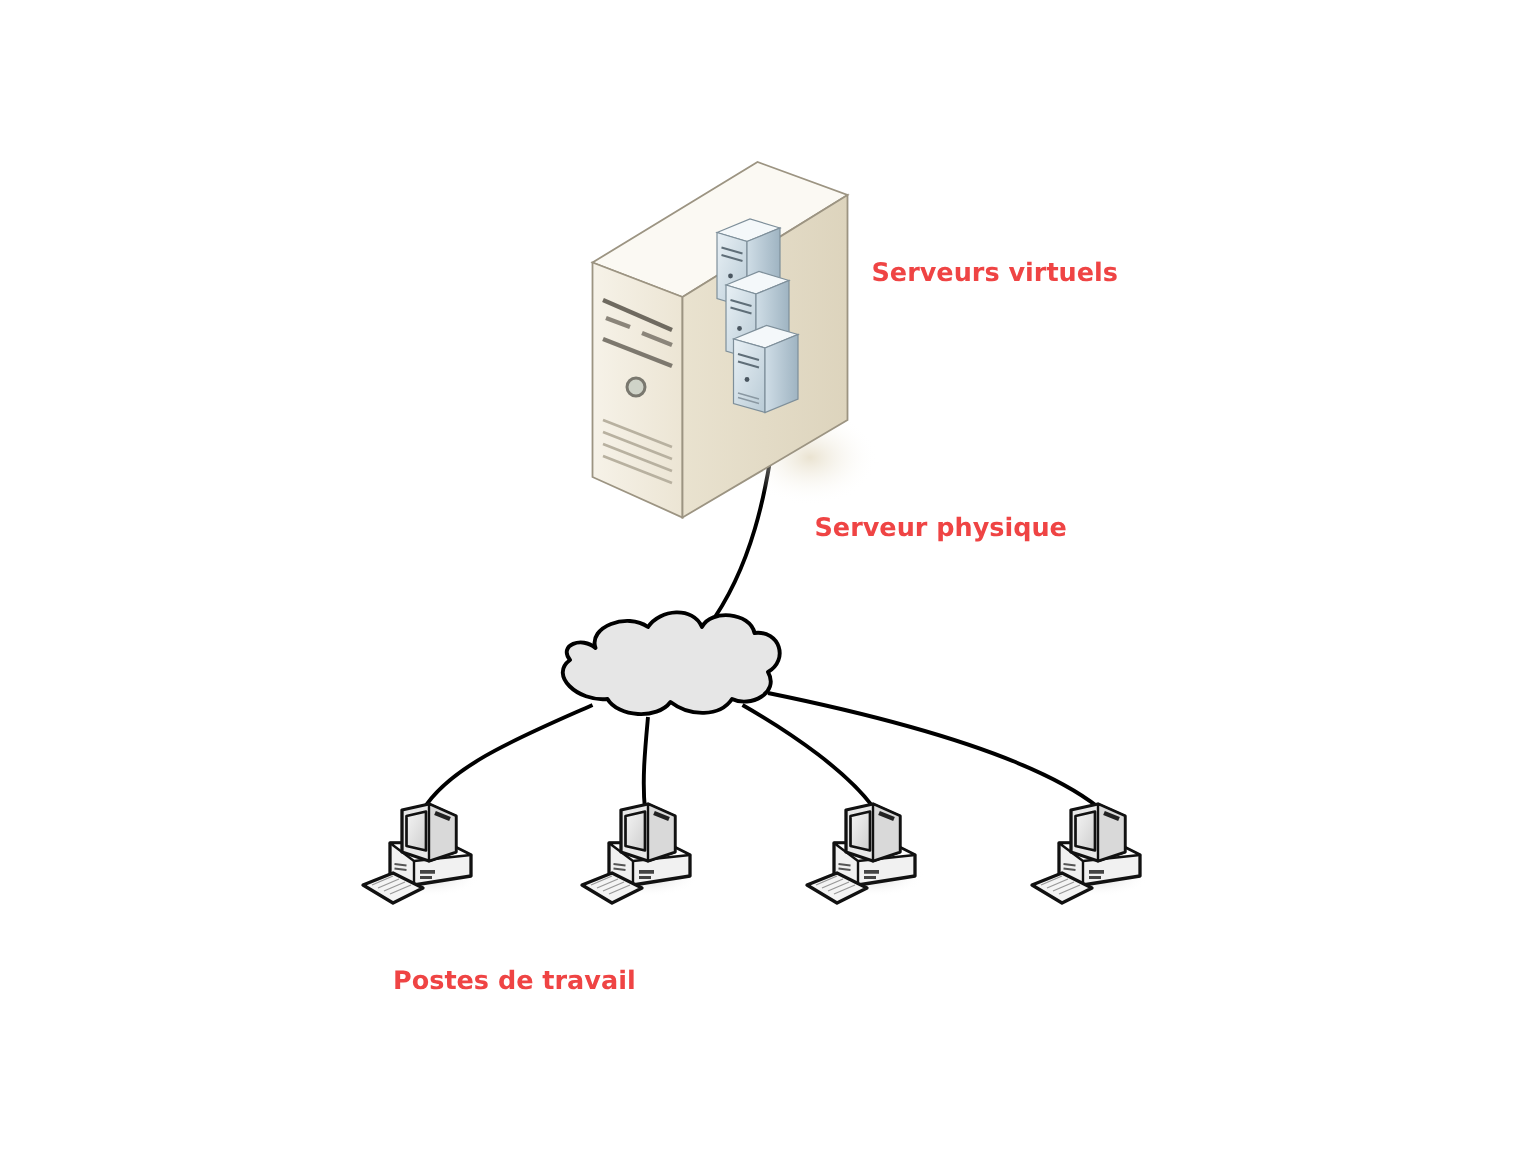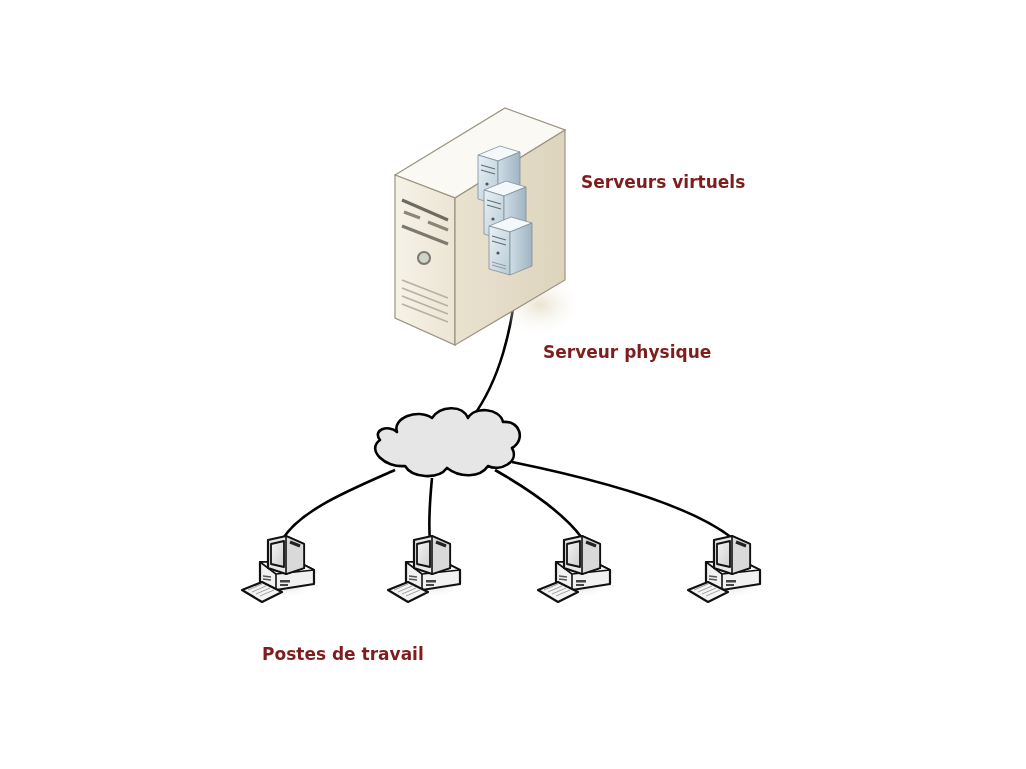--- a/index.html
+++ b/index.html
@@ -1,18 +1,18 @@
 <!DOCTYPE html>
 <html><head>
 <meta charset="utf-8">
 <style>
   html, body { margin: 0; padding: 0; background: #ffffff; }
   body { width: 1026px; height: 769px; position: relative; overflow: hidden; font-family: "DejaVu Sans", sans-serif; }
   #canvas { position: absolute; left: 0; top: 0; width: 1026px; height: 769px; }
-  .label { position: absolute; font-weight: bold; font-size: 17px; color: #7f1d1d; white-space: nowrap; font-family: "DejaVu Sans", sans-serif; }
+  .label { position: absolute; font-weight: bold; font-size: 17px; color: #ef4444; white-space: nowrap; font-family: "DejaVu Sans", sans-serif; }
 </style>
 </head>
 <body>
 
 <svg id="canvas" width="1026" height="769" viewBox="0 0 1026 769">
   <defs>
     <linearGradient id="srvFront" x1="0" y1="0" x2="1" y2="0">
       <stop offset="0" stop-color="#f6f2e8"></stop>
       <stop offset="1" stop-color="#ece5d4"></stop>
     </linearGradient>

